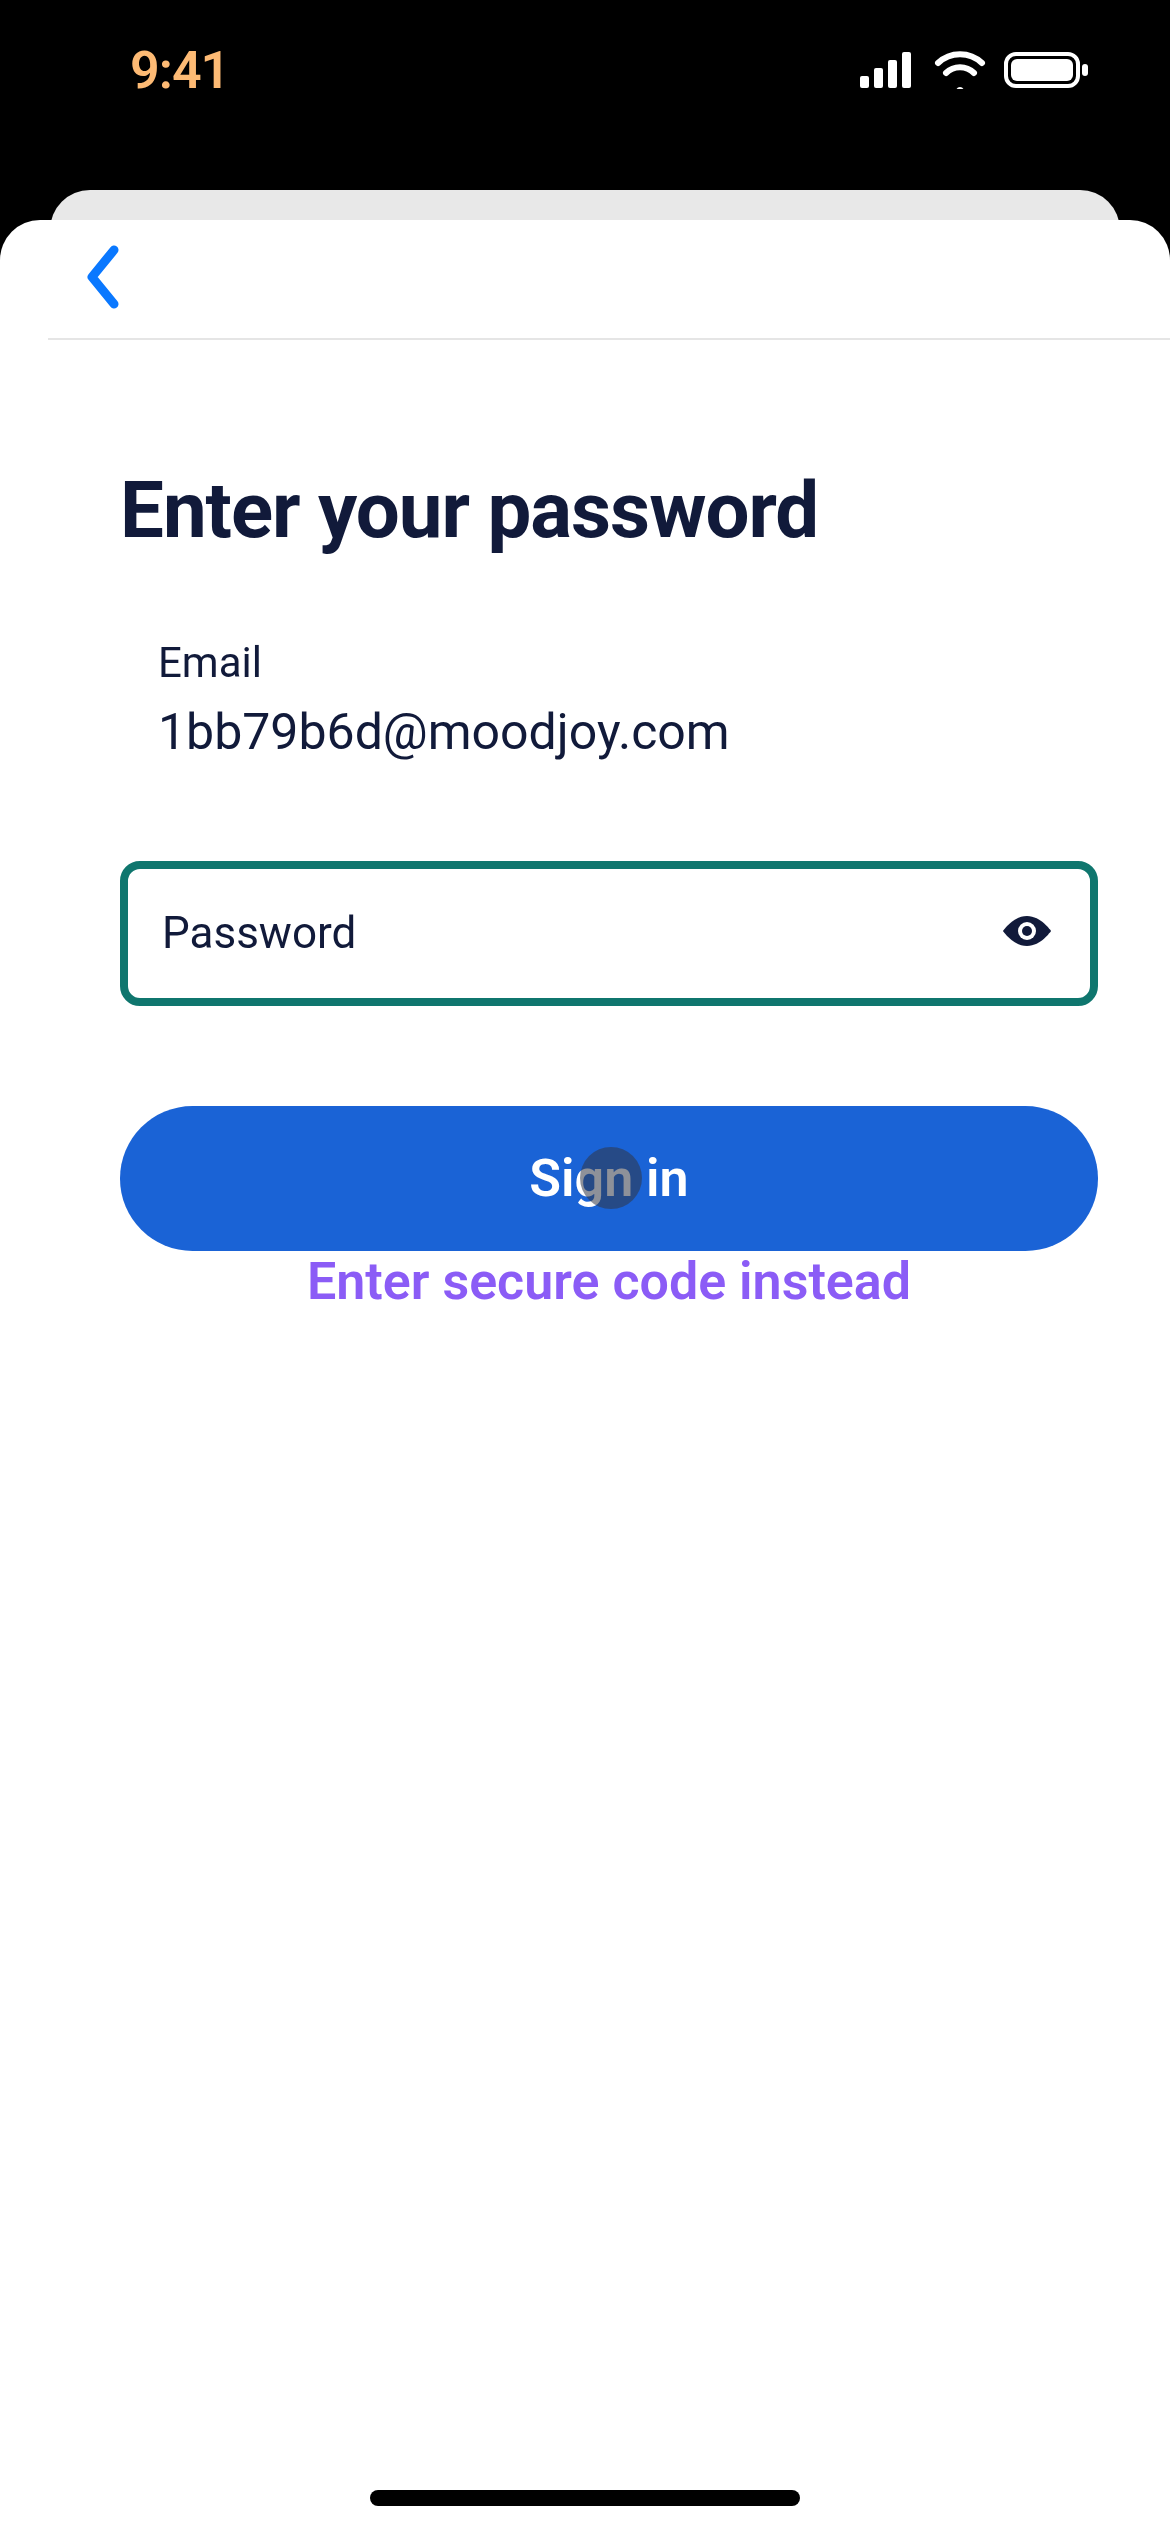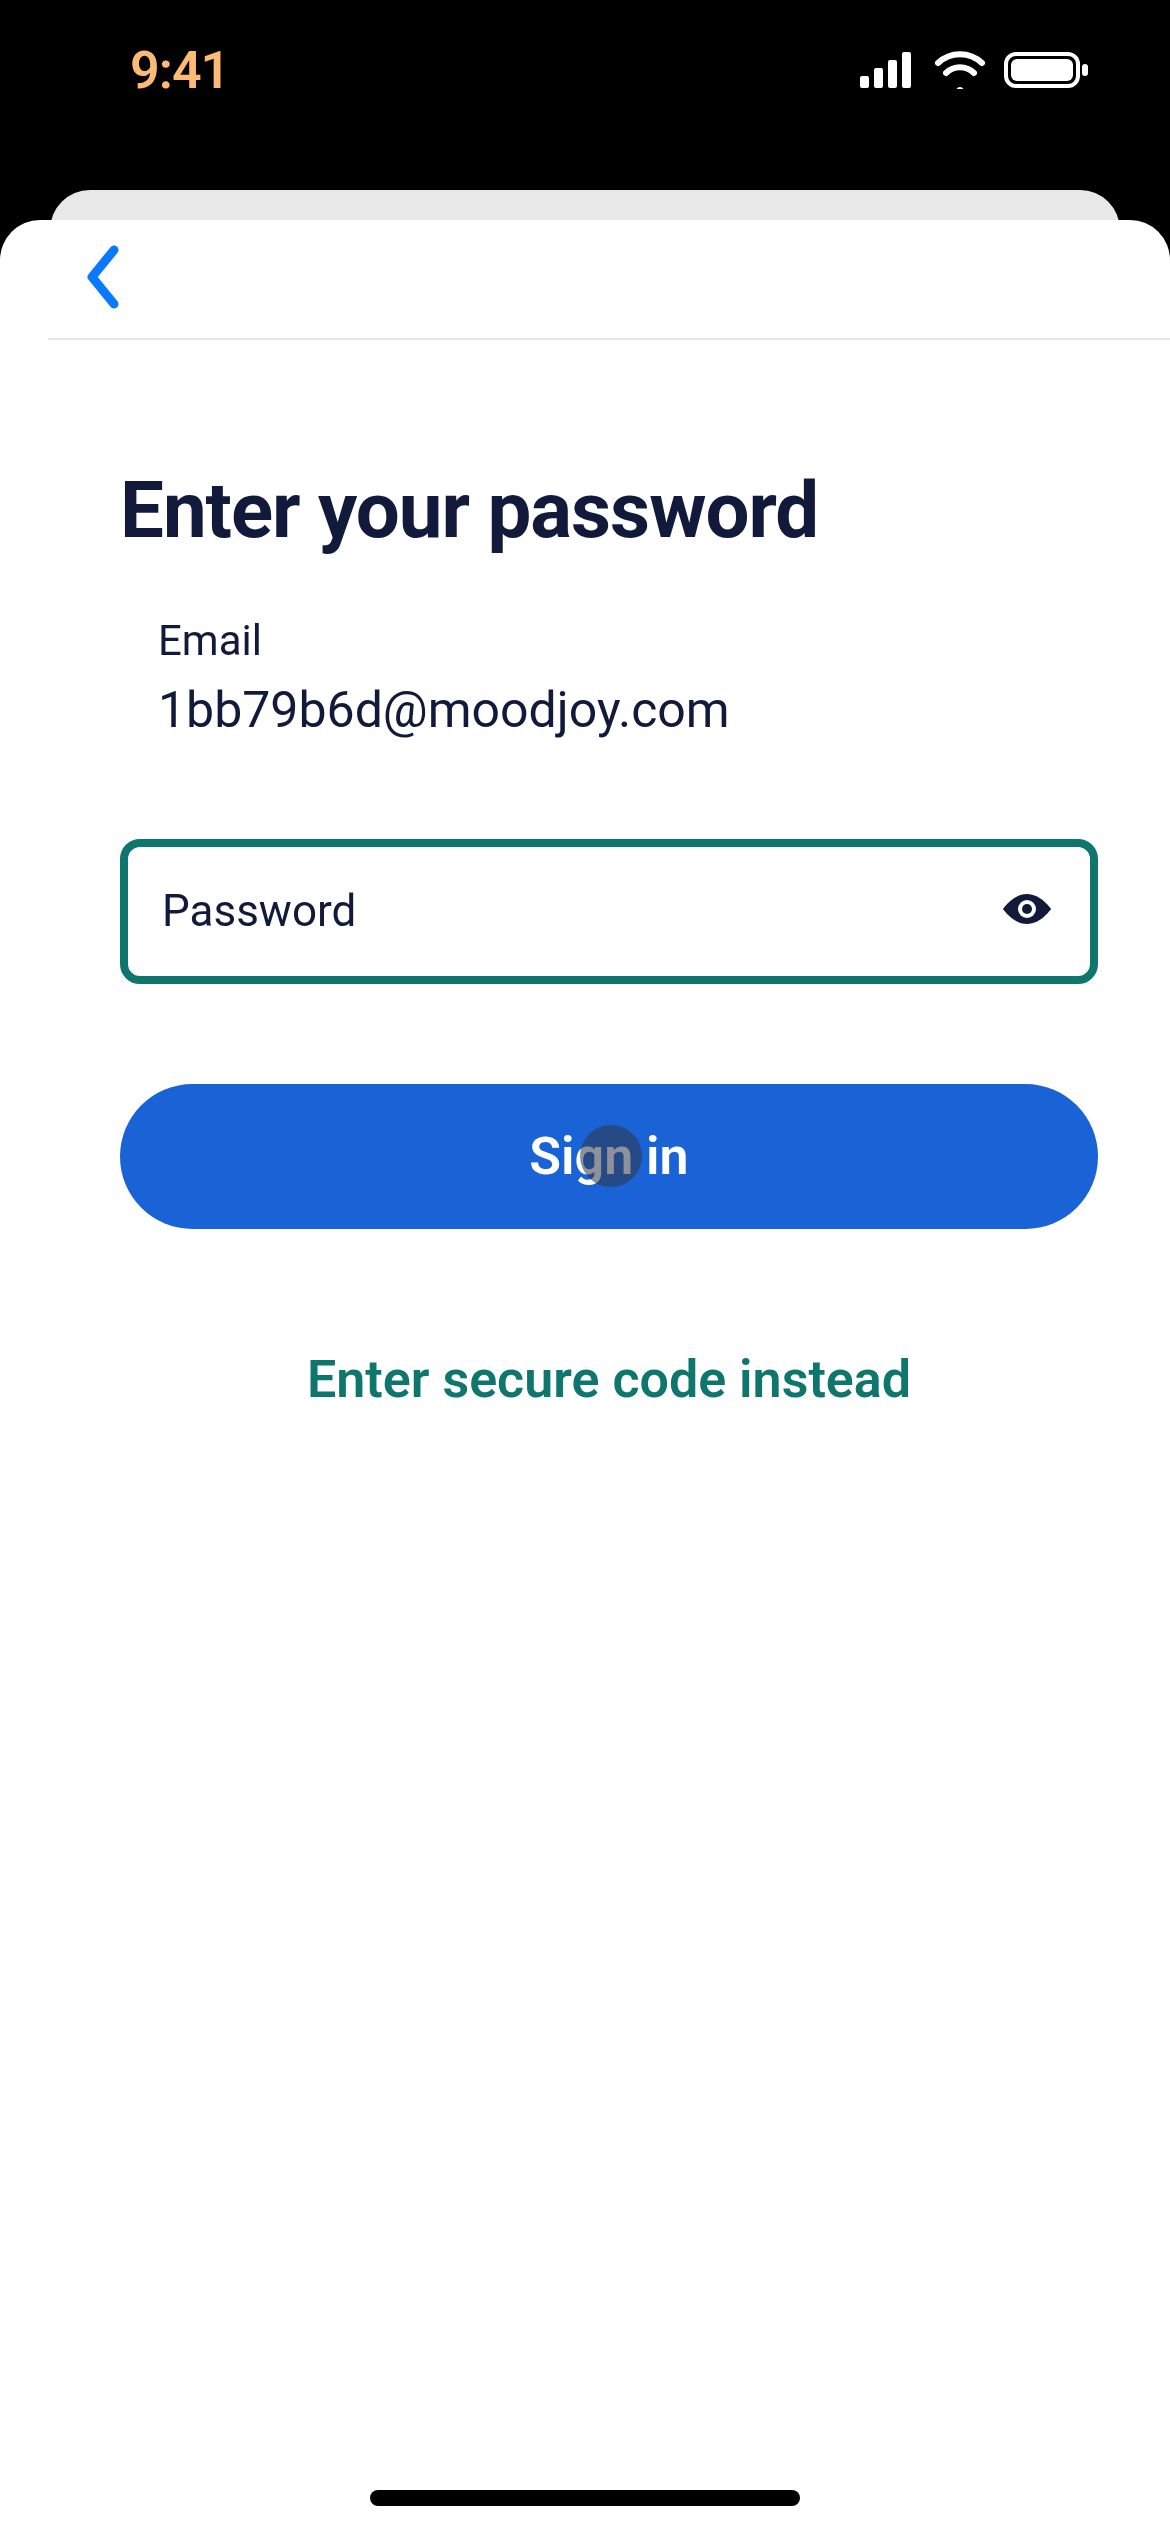--- a/index.html
+++ b/index.html
@@ -89,21 +89,21 @@
       position: relative;
     }
     .page-title {
       font-size: 78px;
       font-weight: 700;
       color: #111a3a;
       letter-spacing: -1px;
       line-height: 1.05;
     }
     .email-section {
-      margin-top: 64px;
+      margin-top: 86px;
       padding-left: 38px;
     }
     .email-label {
       font-size: 42px;
       font-weight: 400;
       color: #111a3a;
     }
     .email-value {
       font-size: 50px;
       font-weight: 400;
@@ -170,25 +170,24 @@
       position: absolute;
       width: 62px;
       height: 62px;
       border-radius: 50%;
       background: rgba(50,55,70,0.55);
       left: 460px;
       top: 50%;
       transform: translateY(-50%);
     }
     .secure-code-link {
-      margin-top: 120px;
       text-align: center;
       font-size: 52px;
       font-weight: 600;
-      color: #0f766e;
+      color: #8b5cf6;
       cursor: pointer;
     }
     .home-indicator {
       position: absolute;
       bottom: 26px;
       left: 50%;
       transform: translateX(-50%);
       width: 430px;
       height: 16px;
       background: #000;

